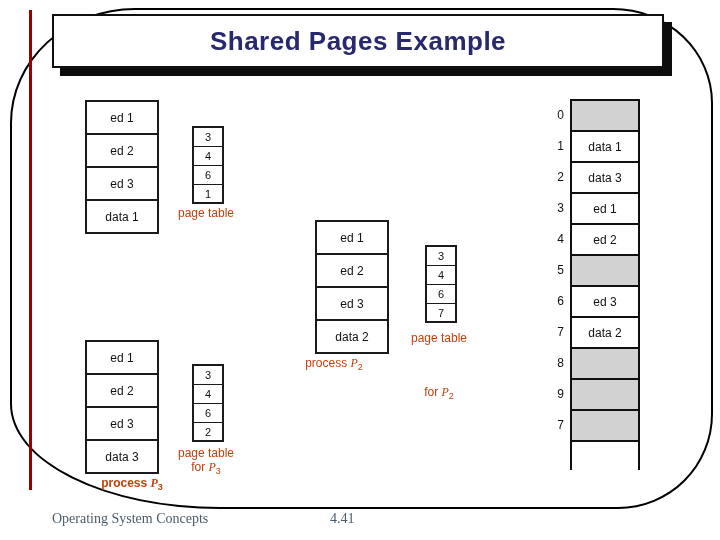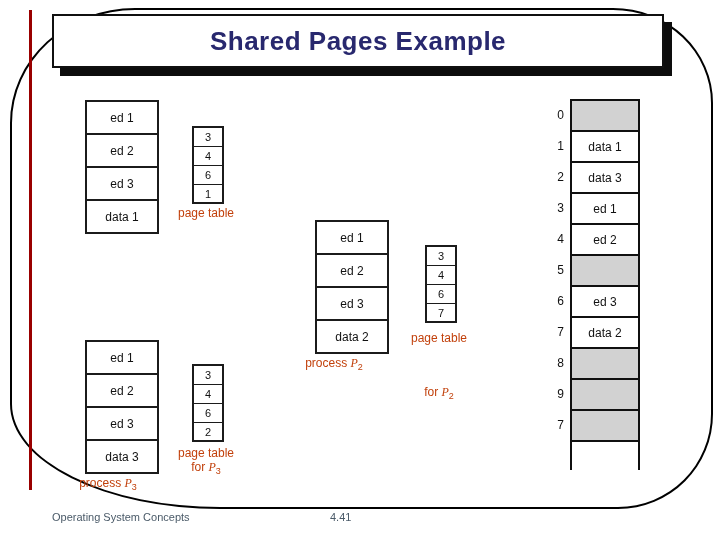--- a/index.html
+++ b/index.html
@@ -27,21 +27,21 @@
   .dlabel{font-size:12px;color:#c2410c;text-align:center;white-space:nowrap;}
   .dlabel .mathp{font-style:italic;font-family:"Liberation Serif",serif;}
   .dlabel sub{font-size:9px;}
   
   #mem-col{left:570px;top:99px;width:66px;height:371px;border-left:2px solid #101010;border-right:2px solid #101010;}
   .mframe{box-sizing:border-box;height:31px;border-top:2px solid #101010;
     display:flex;align-items:center;justify-content:center;font-size:12px;color:#111;}
   .mtail{box-sizing:border-box;height:30px;border-top:2px solid #101010;background:#fff;}
   .mnum{font-size:12px;color:#111;text-align:right;width:28px;height:16px;line-height:16px;}
   
-  .footer{font-size:11px;}
+  .footer{font-size:14px;font-family:Liberation Serif, serif;}
 </style>
 </head>
 <body>
 
 <div class="abs" id="slide-border"></div>
 <div class="abs" id="red-bar" style="background: rgb(153, 0, 0);"></div>
 
 <div class="abs" id="title-box">
   <span style="color: rgb(40, 40, 110);">Shared Pages Example</span>
 </div>
@@ -74,21 +74,21 @@
       <div class="ptcell">7</div>
     </div>
     <div class="abs dlabel" style="left: 379px; top: 331px; width: 120px;">page table</div>
     <div class="abs dlabel" style="left: 379px; top: 345px; width: 120px; margin-top: 40px;"><span>for </span><span class="mathp">P</span><sub>2</sub></div>
     <div class="abs pstack" style="left: 85px; top: 340px; width: 70px;">
       <div class="pcell">ed 1</div>
       <div class="pcell">ed 2</div>
       <div class="pcell">ed 3</div>
       <div class="pcell">data 3</div>
     </div>
-    <div class="abs dlabel" style="left: 48px; top: 476px; width: 120px;"><span>process </span><span class="mathp">P</span><sub>3</sub></div>
+    <div class="abs dlabel" style="left: 72px; top: 476px; width: 120px; font-weight: bold;"><span>process </span><span class="mathp">P</span><sub>3</sub></div>
     <div class="abs ptable" style="left: 192px; top: 364px; width: 28px;">
       <div class="ptcell">3</div>
       <div class="ptcell">4</div>
       <div class="ptcell">6</div>
       <div class="ptcell">2</div>
     </div>
     <div class="abs dlabel" style="left: 146px; top: 446px; width: 120px;">page table</div>
     <div class="abs dlabel" style="left: 146px; top: 460px; width: 120px;"><span>for </span><span class="mathp">P</span><sub>3</sub></div>
     <div class="abs" id="mem-col">
       <div class="mframe" style="background: rgb(210, 210, 210);"></div>

